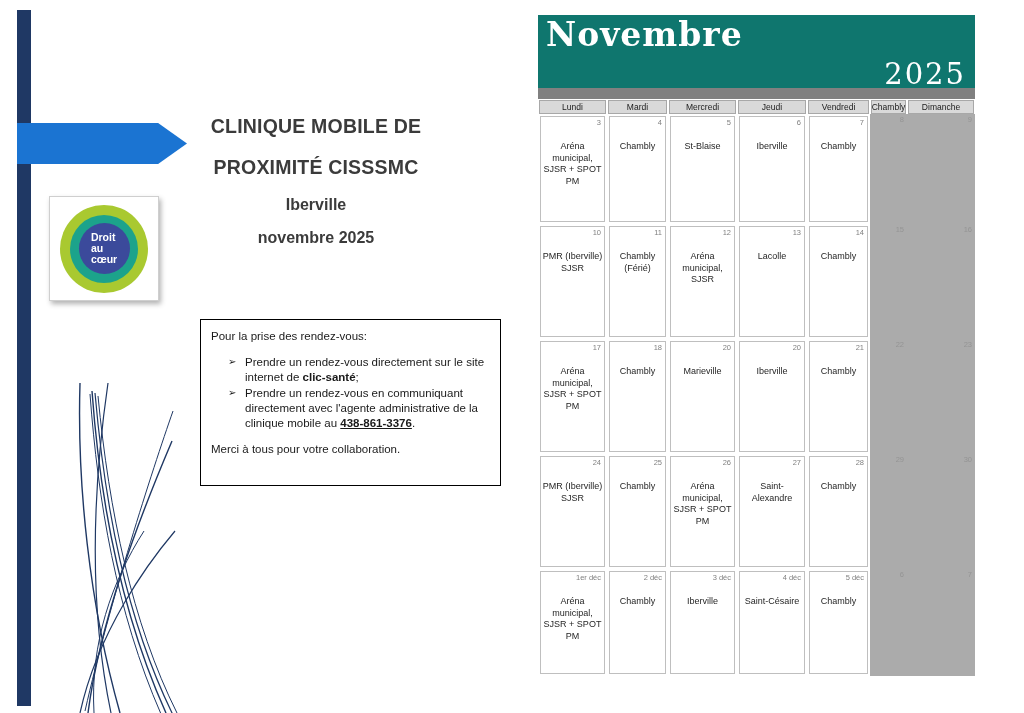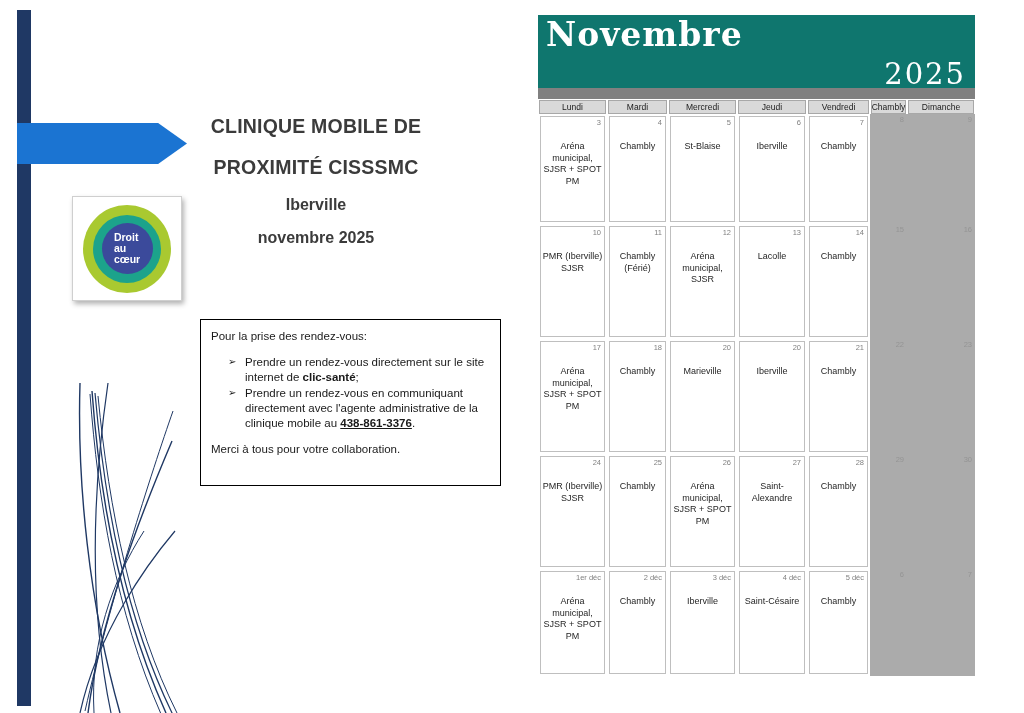--- a/index.html
+++ b/index.html
@@ -15,21 +15,21 @@
            clip-path:polygon(0 0, 83% 0, 100% 50%, 83% 100%, 0 100%); }
   .reeds { position:absolute; left:20px; top:383px; width:158px; height:330px; }
   .reeds path { fill:none; stroke:#1F3864; }
 
   
   .title-block { position:absolute; left:140px; top:99px; width:352px; text-align:center; color:#3B3B3B; }
   .title-line { font-size:19.5px; font-weight:bold; line-height:27px; letter-spacing:0.2px;margin-top:14px; }
   .subtitle { font-size:16px; font-weight:bold; margin-top:15px; }
 
   
-  .logo-card { position:absolute; left:72px; top:196px; width:110px; height:105px; background:#fff;
+  .logo-card { position:absolute; left:49px; top:196px; width:110px; height:105px; background:#fff;
                border:1px solid #cfcfcf; box-shadow:2px 3px 5px rgba(0,0,0,0.3);
                display:flex; align-items:center; justify-content:center; }
   .logo-outer { width:88px; height:88px; border-radius:50%; background:#A9C930;
                 display:flex; align-items:center; justify-content:center; }
   .logo-mid { width:68px; height:68px; border-radius:50%; background:#1CA38B;
               display:flex; align-items:center; justify-content:center; }
   .logo-core { width:51px; height:51px; border-radius:50%; background:#3B4A9B;
                display:flex; align-items:center; justify-content:center; }
   .logo-text { color:#fff; font-weight:bold; font-size:10.5px; line-height:1.05;
                white-space:pre-line; text-align:left; }

